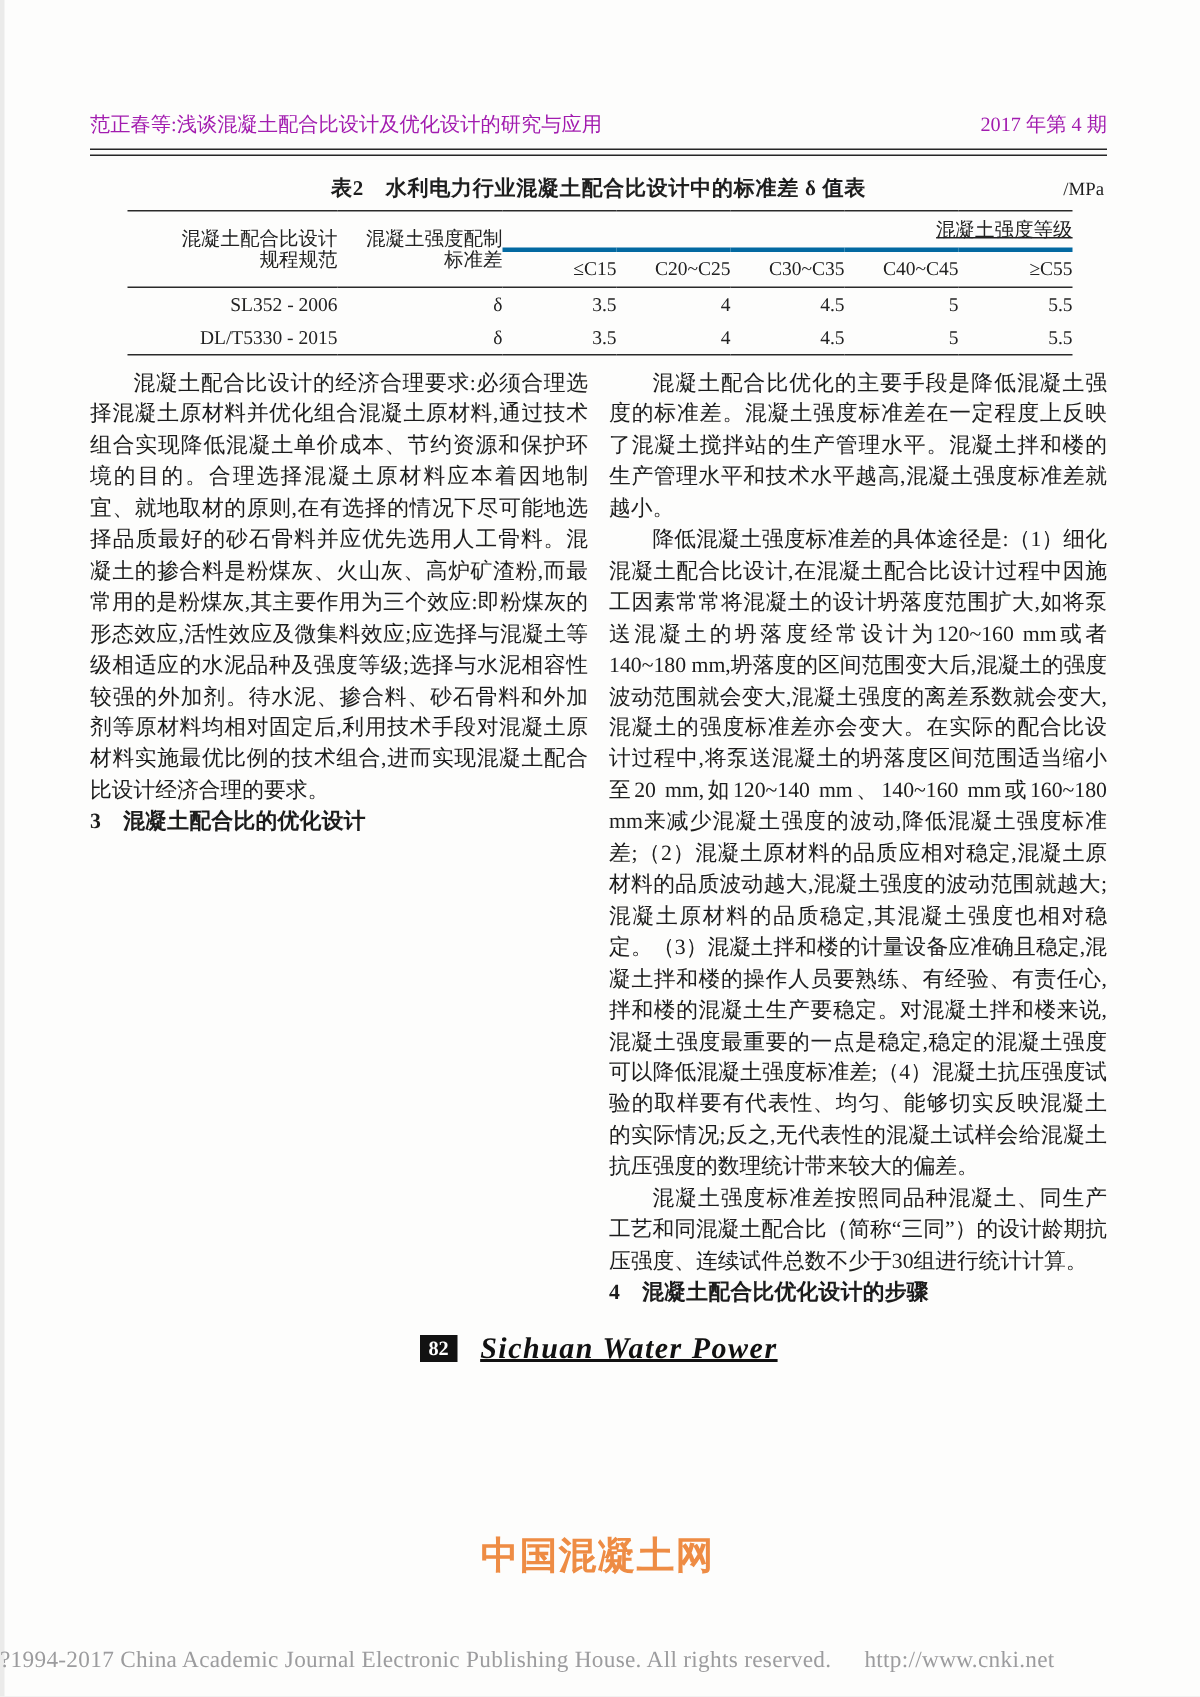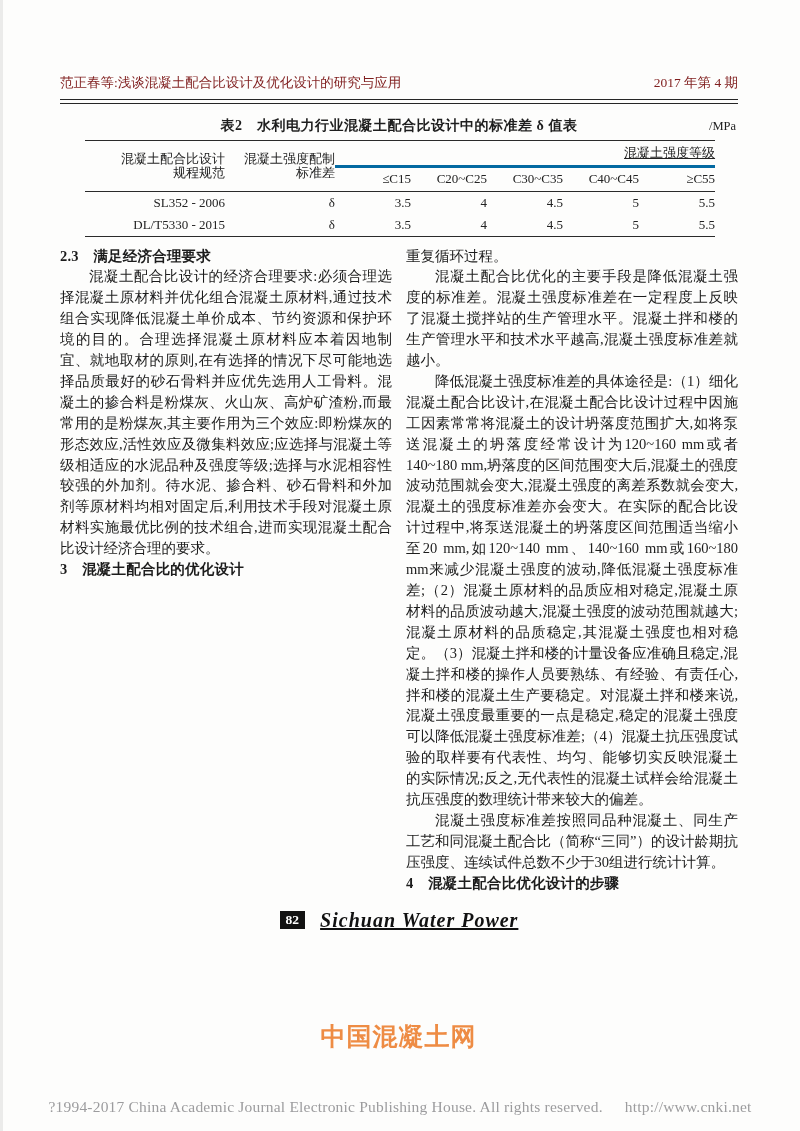--- a/index.html
+++ b/index.html
@@ -11,21 +11,21 @@
     box-sizing:border-box;
     padding:0 62px 0 60px;
   }
   .page::before{
     content:"";position:absolute;left:0;top:0;bottom:0;width:3px;
     background:rgba(0,0,0,0.07);
   }
   
   .running-header{
     margin-top:74px;display:flex;justify-content:space-between;align-items:flex-end;
-    font-size:13.5px;color:#7f1d1d;
+    font-size:13.5px;color:#a21caf;
   }
   .header-rule{
     margin-top:7px;height:2.5px;
     border-top:1.6px solid #262626;border-bottom:1.6px solid #262626;
   }
   
   .caption-row{position:relative;margin-top:13px;text-align:center;font-size:14px;}
   .caption-row .caption{font-weight:bold;letter-spacing:.5px;}
   .caption-row .unit{position:absolute;right:2px;top:2px;font-weight:normal;font-size:12.5px;}
   
@@ -57,21 +57,21 @@
     font-family:"Liberation Serif","DejaVu Serif",serif;
   }
   .journal-name{font-style:italic;font-weight:bold;font-size:20px;letter-spacing:1px;color:#111;text-decoration:underline;}
   
   .watermark{
     position:absolute;left:50%;top:1020px;transform:translateX(-51%);
     font-size:25px;font-weight:bold;letter-spacing:1px;z-index:2;
     font-family:"Liberation Sans","DejaVu Sans",sans-serif;
   }
   .copyright{
-    position:absolute;left:0;right:0;top:1098px;text-align:center;z-index:1;
+    position:absolute;left:0;right:0;top:1098px;z-index:1;
     font-size:15.5px;color:#9c9c9e;letter-spacing:.2px;
     font-family:"Liberation Serif","DejaVu Serif",serif;
   }
   .copyright .url{margin-left:22px;}
 </style>
 </head>
 <body>
 
 <div class="page">
 
@@ -136,27 +136,25 @@
           <td>4.5</td>
           <td>5</td>
           <td>5.5</td>
         </tr>
       </tbody>
   </table>
 
   <div class="columns">
     <div class="column">
 
-        <p class="blk-heading">2.3　满足经济合理要求</p>
         <p class="blk-para">混凝土配合比设计的经济合理要求:必须合理选择混凝土原材料并优化组合混凝土原材料,通过技术组合实现降低混凝土单价成本、节约资源和保护环境的目的。合理选择混凝土原材料应本着因地制宜、就地取材的原则,在有选择的情况下尽可能地选择品质最好的砂石骨料并应优先选用人工骨料。混凝土的掺合料是粉煤灰、火山灰、高炉矿渣粉,而最常用的是粉煤灰,其主要作用为三个效应:即粉煤灰的形态效应,活性效应及微集料效应;应选择与混凝土等级相适应的水泥品种及强度等级;选择与水泥相容性较强的外加剂。待水泥、掺合料、砂石骨料和外加剂等原材料均相对固定后,利用技术手段对混凝土原材料实施最优比例的技术组合,进而实现混凝土配合比设计经济合理的要求。</p>
         <p class="blk-heading">3　混凝土配合比的优化设计</p>
       </div>
     <div class="column">
 
-    <p class="blk-cont">重复循环过程。</p>
         <p class="blk-para">混凝土配合比优化的主要手段是降低混凝土强度的标准差。混凝土强度标准差在一定程度上反映了混凝土搅拌站的生产管理水平。混凝土拌和楼的生产管理水平和技术水平越高,混凝土强度标准差就越小。</p>
         <p class="blk-para">降低混凝土强度标准差的具体途径是:（1）细化混凝土配合比设计,在混凝土配合比设计过程中因施工因素常常将混凝土的设计坍落度范围扩大,如将泵送混凝土的坍落度经常设计为120~160 mm或者140~180 mm,坍落度的区间范围变大后,混凝土的强度波动范围就会变大,混凝土强度的离差系数就会变大,混凝土的强度标准差亦会变大。在实际的配合比设计过程中,将泵送混凝土的坍落度区间范围适当缩小至20 mm,如120~140 mm、140~160 mm或160~180 mm来减少混凝土强度的波动,降低混凝土强度标准差;（2）混凝土原材料的品质应相对稳定,混凝土原材料的品质波动越大,混凝土强度的波动范围就越大;混凝土原材料的品质稳定,其混凝土强度也相对稳定。（3）混凝土拌和楼的计量设备应准确且稳定,混凝土拌和楼的操作人员要熟练、有经验、有责任心,拌和楼的混凝土生产要稳定。对混凝土拌和楼来说,混凝土强度最重要的一点是稳定,稳定的混凝土强度可以降低混凝土强度标准差;（4）混凝土抗压强度试验的取样要有代表性、均匀、能够切实反映混凝土的实际情况;反之,无代表性的混凝土试样会给混凝土抗压强度的数理统计带来较大的偏差。</p>
         <p class="blk-para">混凝土强度标准差按照同品种混凝土、同生产工艺和同混凝土配合比（简称“三同”）的设计龄期抗压强度、连续试件总数不少于30组进行统计计算。</p>
         <p class="blk-heading">4　混凝土配合比优化设计的步骤</p>
       </div>
   </div>
 
   <div class="footer">
     <span class="page-badge">82</span>
     <span class="journal-name">Sichuan Water Power</span>

